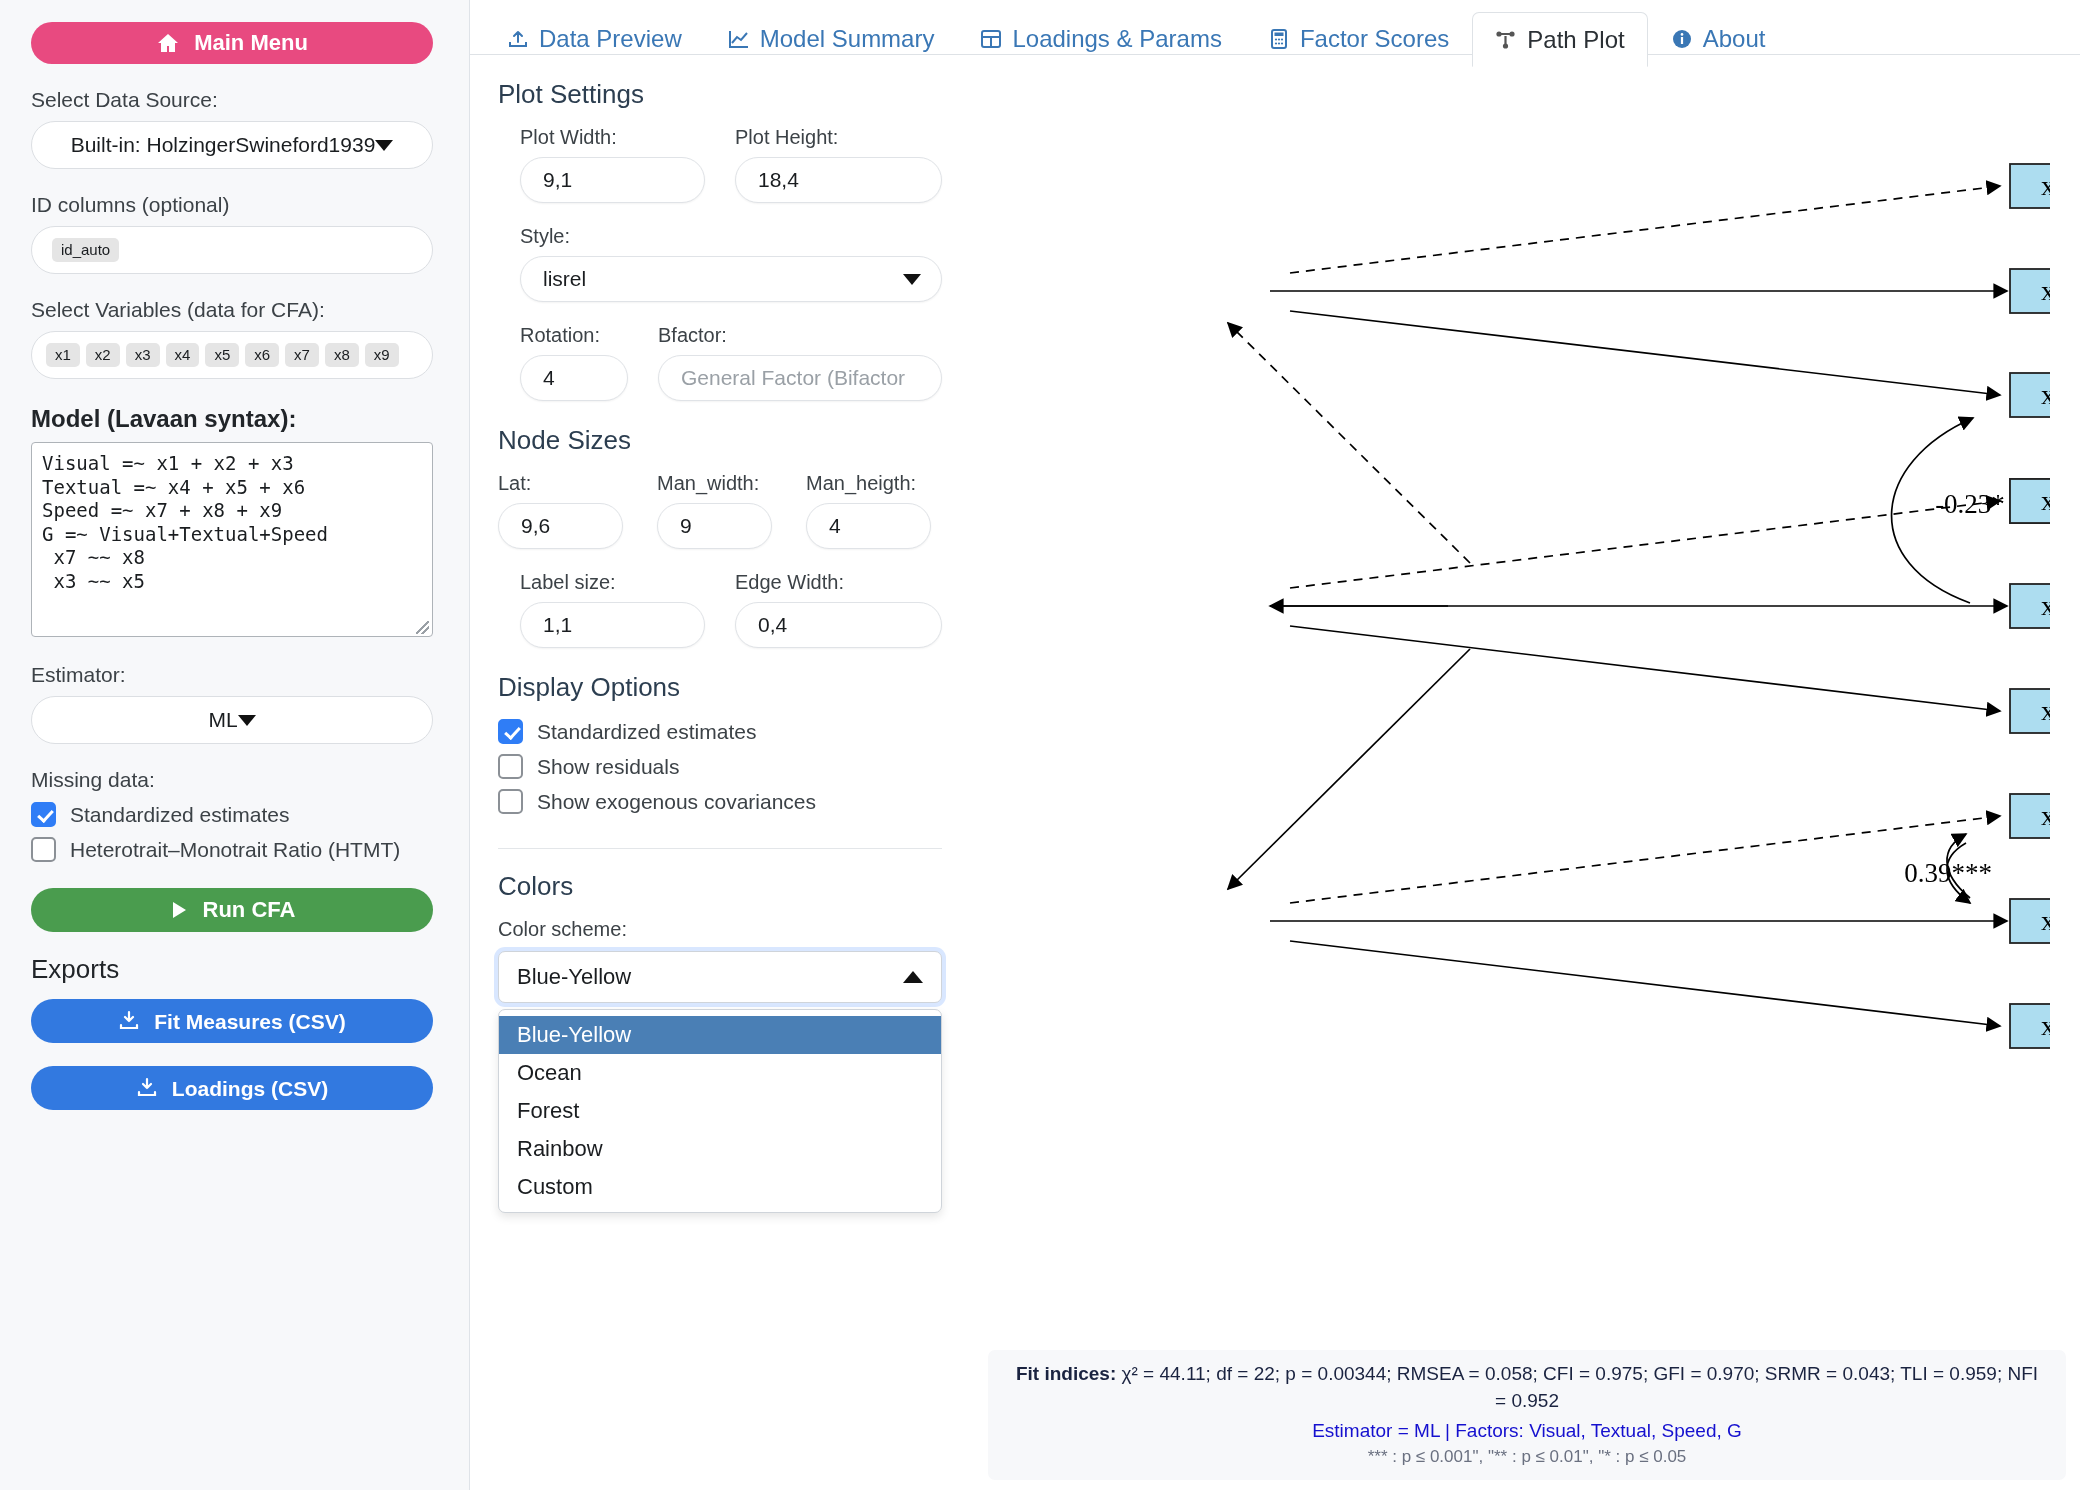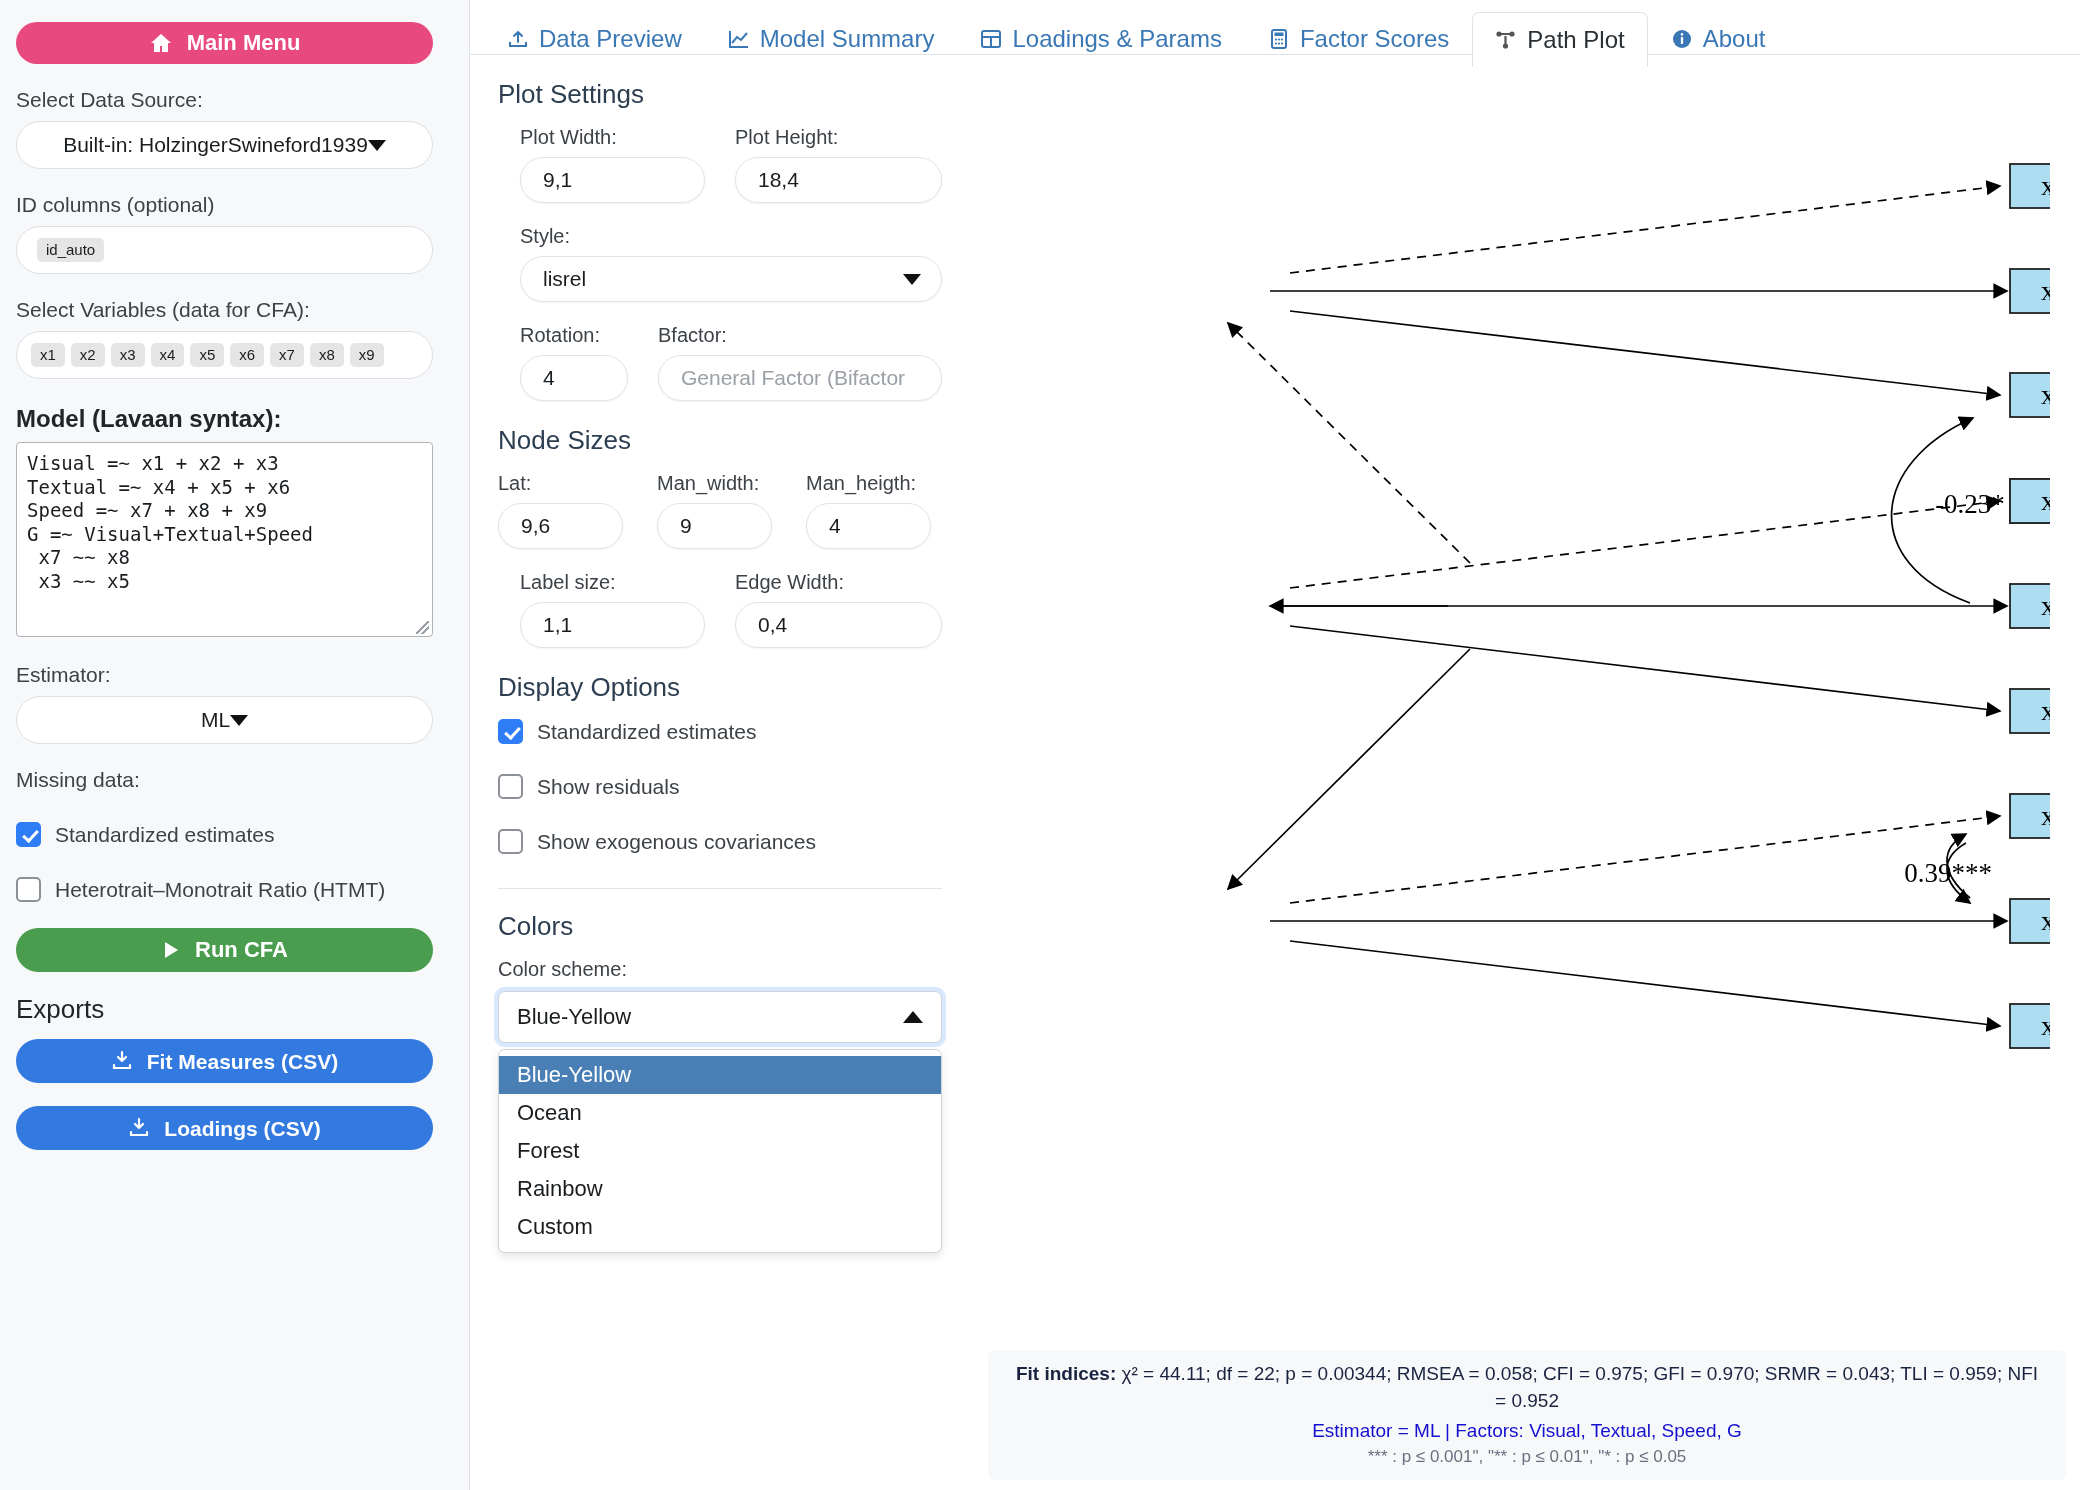--- a/index.html
+++ b/index.html
@@ -10,21 +10,21 @@
     background:#ffffff; color:#212529;
     overflow:hidden; position:relative;
   }
   .app { display:flex; width:2080px; height:1490px; }
 
   
   .sidebar {
     width:470px; height:1490px; flex:0 0 470px;
     background:#f7f8fa;
     border-right:1px solid #dfe3e8;
-    padding:22px 36px 0 16px;
+    padding:22px 36px 0 31px;
     position:relative; overflow:hidden;
   }
   .btn {
     display:flex; align-items:center; justify-content:center;
     gap:14px; width:100%;
     border:none; border-radius:26px;
     font-weight:bold; color:#fff; cursor:pointer;
     font-size:21px; line-height:1;
   }
   .btn-main { background:#e84a80; height:42px; font-size:22px; }
@@ -60,21 +60,21 @@
     font-family:"DejaVu Sans Mono", monospace; font-size:19px;
     line-height:1.24; color:#1a1d20; padding:9px 10px;
     white-space:pre; overflow:hidden; position:relative;
   }
   .syntax::after{
     content:""; position:absolute; right:3px; bottom:2px; width:13px; height:13px;
     background:
       linear-gradient(135deg,transparent 45%,#9aa0a6 45%,#9aa0a6 56%,transparent 56%),
       linear-gradient(135deg,transparent 68%,#9aa0a6 68%,#9aa0a6 79%,transparent 79%);
   }
-  .ck-row { display:flex; align-items:center; gap:14px; margin-top:30px; }
+  .ck-row { display:flex; align-items:center; gap:14px; margin-top:10px; }
   .ck {
     width:25px;height:25px;border-radius:5px;border:2px solid #8b9096;
     background:#fff; flex:0 0 25px; position:relative;
   }
   .ck.on { background:#2f7df6; border-color:#2f7df6; }
   .ck.on::after{
     content:""; position:absolute; left:8px; top:3px; width:6px; height:12px;
     border:solid #fff; border-width:0 3px 3px 0; transform:rotate(42deg);
   }
   .ck-lb { font-size:21px; color:#3c4247; }

